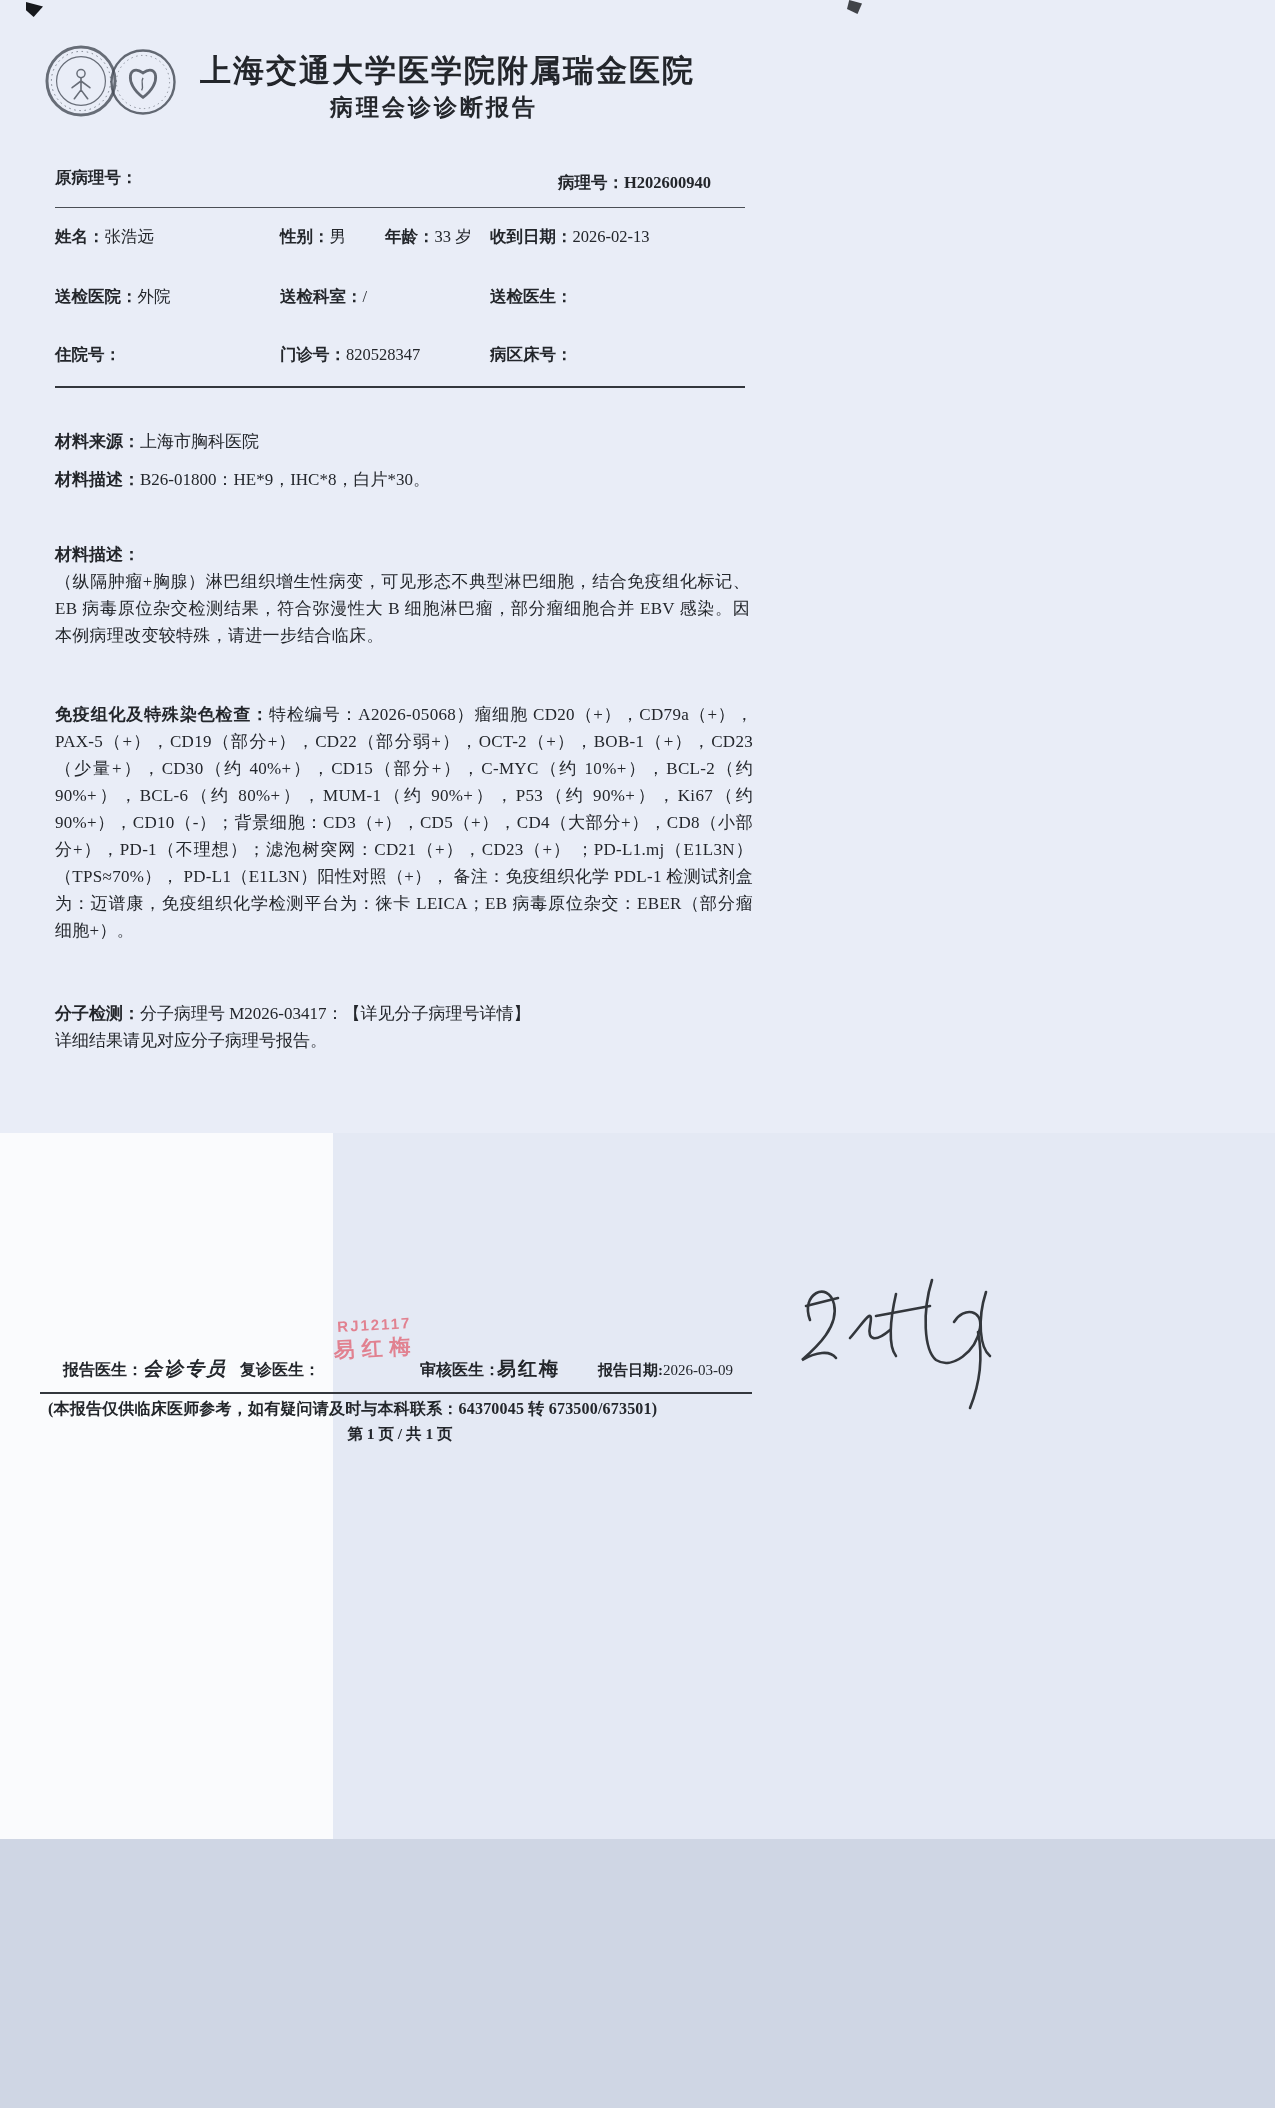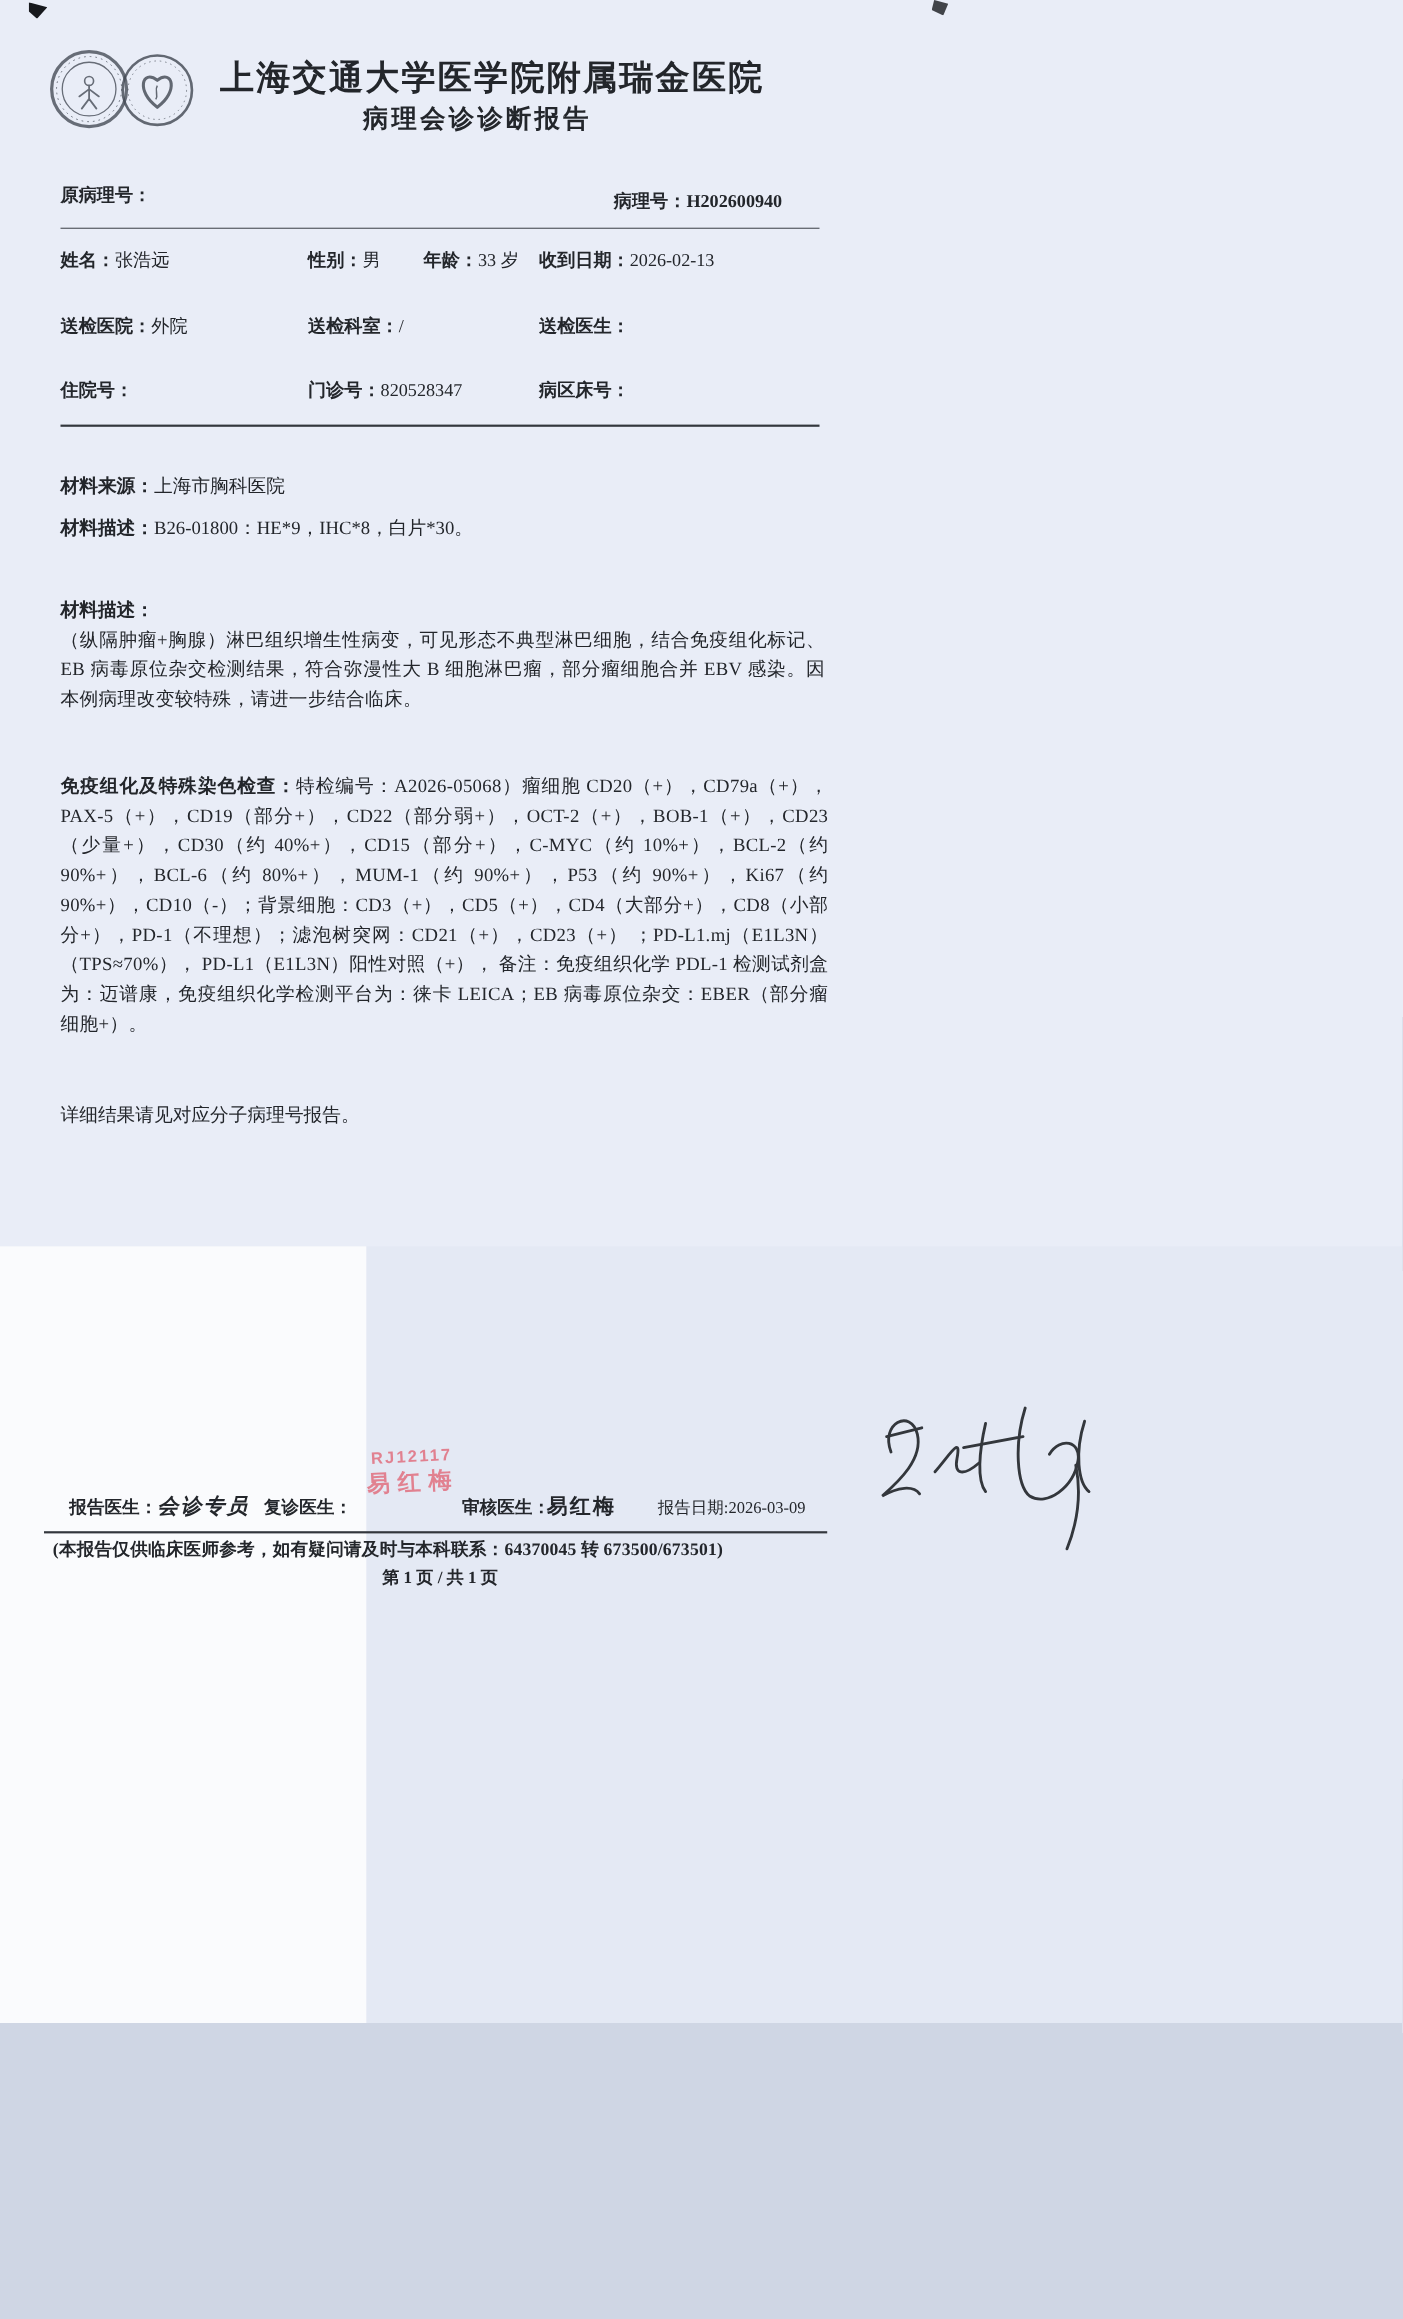--- a/index.html
+++ b/index.html
@@ -110,20 +110,21 @@
   <div class="abs txt" style="left:55px;top:541px;width:695px;">
     <div class="lbl">材料描述：</div>
     <div class="para">（纵隔肿瘤+胸腺）淋巴组织增生性病变，可见形态不典型淋巴细胞，结合免疫组化标记、EB 病毒原位杂交检测结果，符合弥漫性大 B 细胞淋巴瘤，部分瘤细胞合并 EBV 感染。因本例病理改变较特殊，请进一步结合临床。</div>
   </div>
 
   <div class="abs txt para" style="left:55px;top:701px;width:698px;">
     <span class="lbl">免疫组化及特殊染色检查：</span><span>特检编号：A2026-05068）瘤细胞 CD20（+），CD79a（+），PAX-5（+），CD19（部分+），CD22（部分弱+），OCT-2（+），BOB-1（+），CD23（少量+），CD30（约 40%+），CD15（部分+），C-MYC（约 10%+），BCL-2（约 90%+），BCL-6（约 80%+），MUM-1（约 90%+），P53（约 90%+），Ki67（约 90%+），CD10（-）；背景细胞：CD3（+），CD5（+），CD4（大部分+），CD8（小部分+），PD-1（不理想）；滤泡树突网：CD21（+），CD23（+） ；PD-L1.mj（E1L3N）（TPS≈70%）， PD-L1（E1L3N）阳性对照（+）， 备注：免疫组织化学 PDL-1 检测试剂盒为：迈谱康，免疫组织化学检测平台为：徕卡 LEICA；EB 病毒原位杂交：EBER（部分瘤细胞+）。</span>
   </div>
 
   <div class="abs txt" style="left:55px;top:1000px;width:695px;">
+    <div><span class="lbl">分子检测：</span><span>分子病理号 M2026-03417：【详见分子病理号详情】</span></div>
     <div>详细结果请见对应分子病理号报告。</div>
   </div>
 
   <svg class="abs" style="left:772px;top:1242px;" width="250" height="170" viewBox="0 0 250 170">
     <g fill="none" stroke="#33373c" stroke-width="2.6" stroke-linecap="round">
       <path d="M38 78 C 28 52, 56 38, 62 62 C 67 84, 46 104, 30 118 C 44 110, 58 108, 64 116"></path>
       <path d="M34 64 L 66 56"></path>
       <path d="M78 96 C 92 80, 102 62, 98 84 C 95 99, 104 100, 118 88"></path>
       <path d="M124 52 C 118 78, 116 104, 124 114"></path>
       <path d="M104 74 L 158 64"></path>
@@ -137,21 +138,21 @@
     <div class="code">RJ12117</div>
     <div class="name">易红梅</div>
   </div>
 
   <div class="abs" style="left:63px;top:1360px;font-size:16px;font-weight:700;">报告医生：</div>
   <div class="abs" style="left:143px;top:1356px;font-size:19px;font-weight:700;letter-spacing:2px;font-style:italic;">会诊专员</div>
   <div class="abs" style="left:240px;top:1360px;font-size:16px;font-weight:700;">复诊医生：</div>
   <div class="abs" style="left:420px;top:1360px;font-size:16px;font-weight:700;">审核医生：</div>
   <div class="abs" style="left:497px;top:1356px;font-size:19px;font-weight:700;letter-spacing:2px;">易红梅</div>
   <div class="abs" style="left:598px;top:1361px;font-size:15px;">
-    <span style="font-weight:400;">报告日期:</span><span>2026-03-09</span>
+    <span style="font-weight:700;">报告日期:</span><span>2026-03-09</span>
   </div>
 
   <div class="abs rule" style="left:40px;top:1392px;width:712px;"></div>
 
   <div class="abs" style="left:48px;top:1399px;width:710px;font-size:16px;font-weight:600;letter-spacing:.2px;">(本报告仅供临床医师参考，如有疑问请及时与本科联系：64370045 转 673500/673501)</div>
   <div class="abs" style="left:55px;top:1424px;width:690px;text-align:center;font-size:15.5px;font-weight:600;">第 1 页 / 共 1 页</div>
 
 </div>
 
 </body></html>

